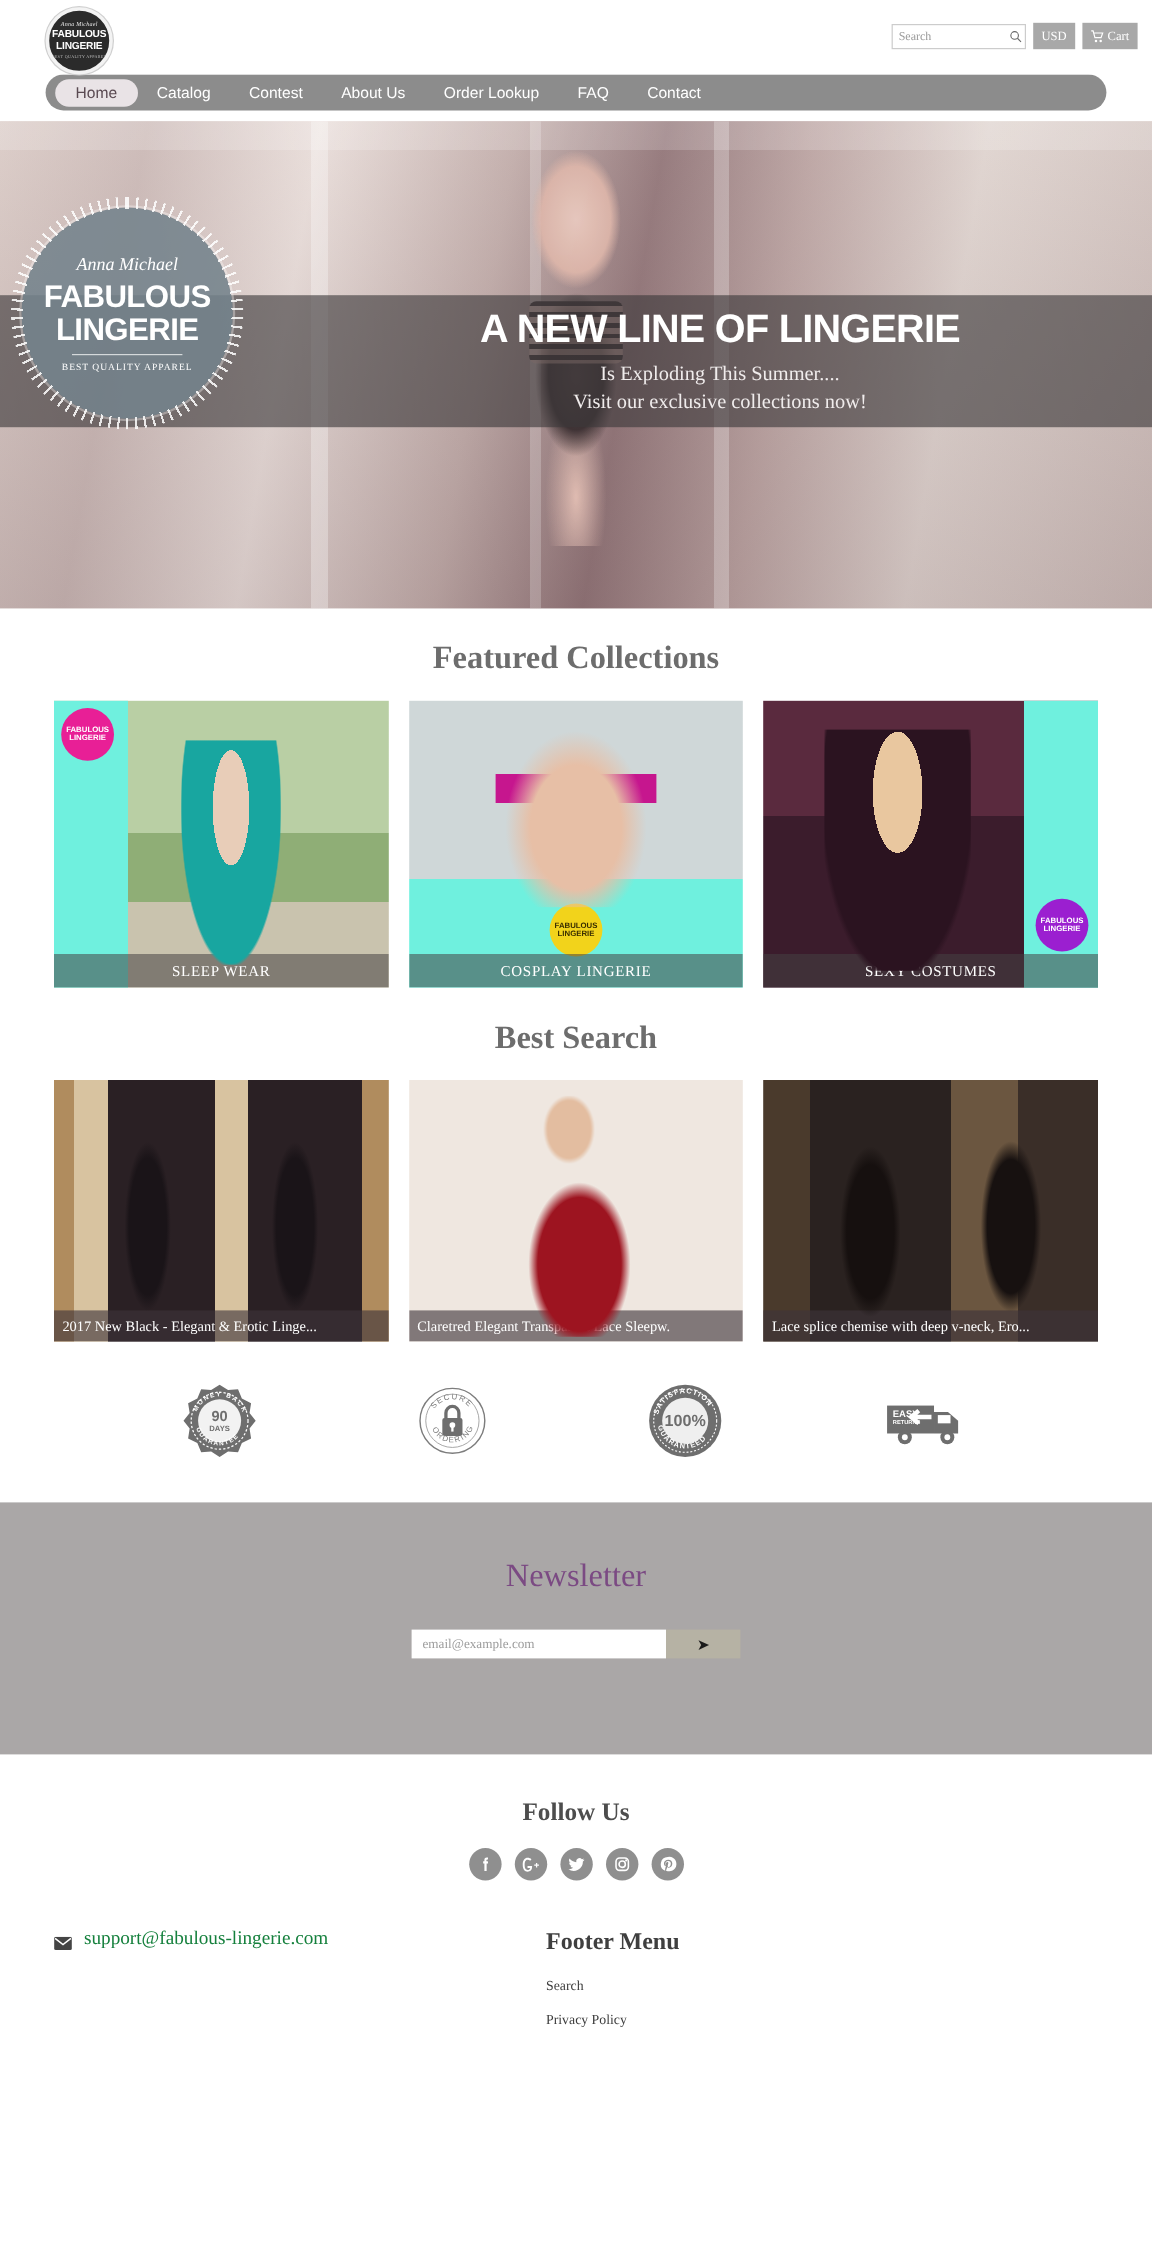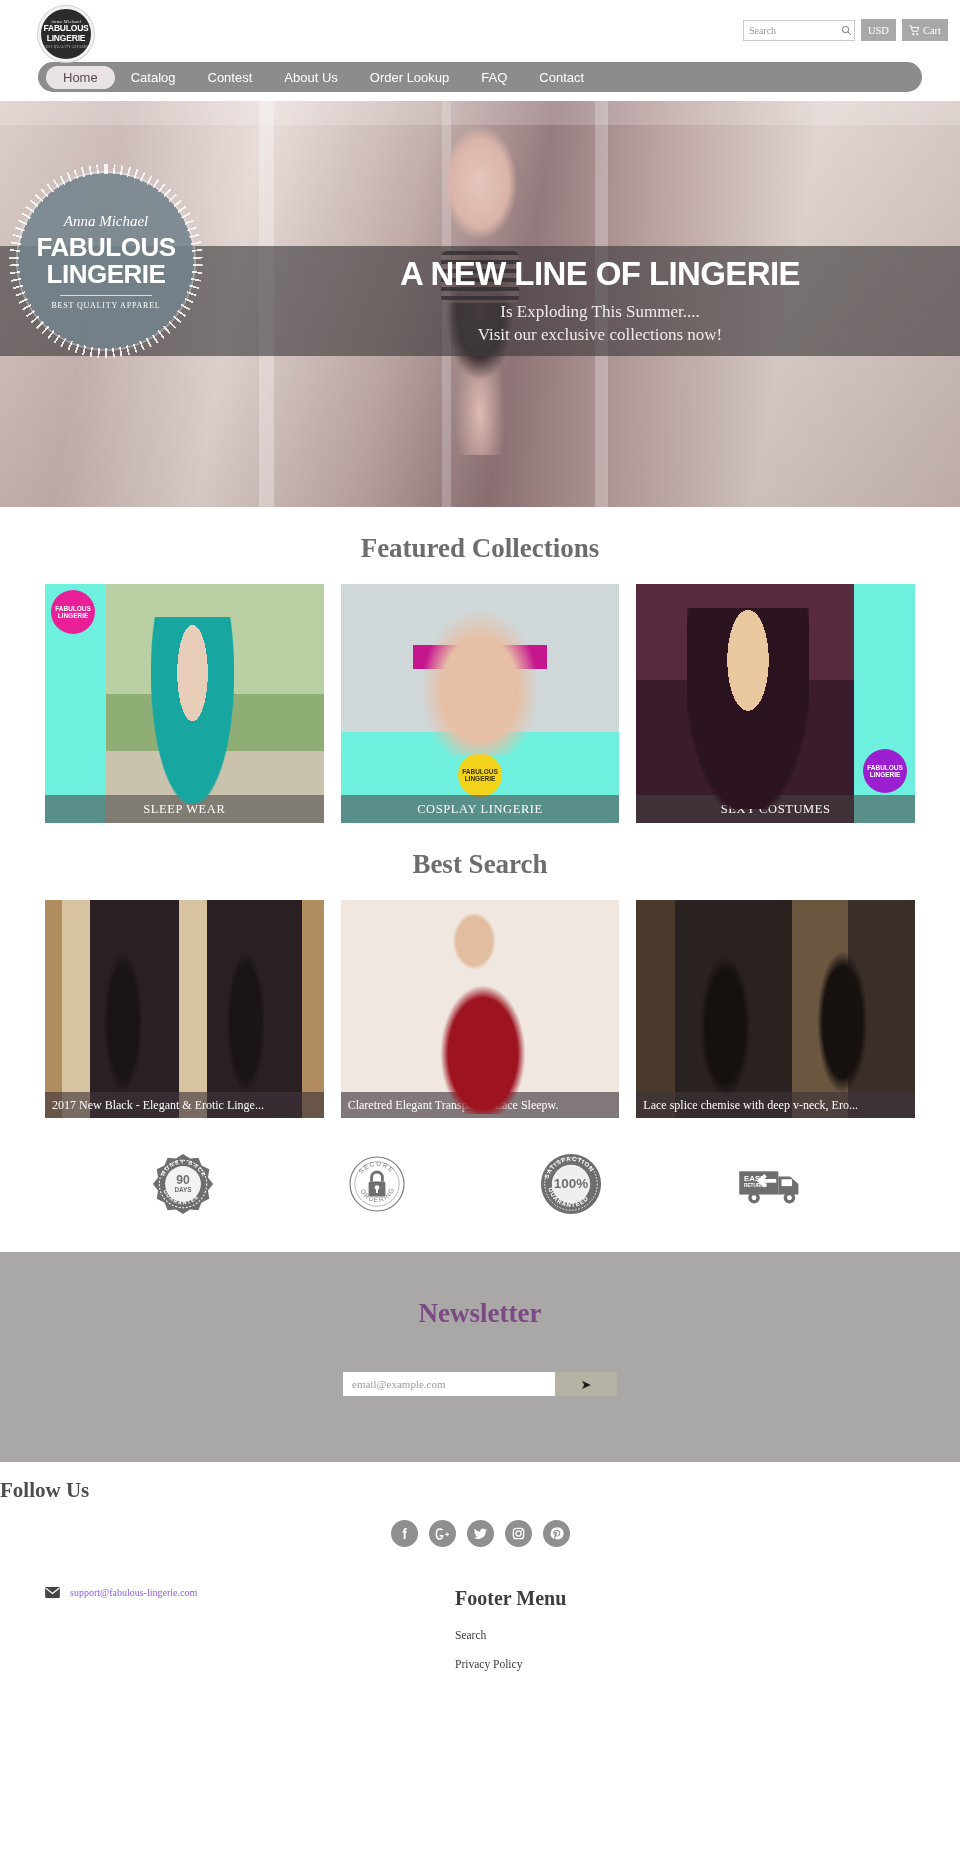--- a/index.html
+++ b/index.html
@@ -240,46 +240,46 @@
   .trust { display:flex; justify-content:space-around; align-items:center;
            padding: 34px 85px 36px; }
   .trust svg { display:block; }
 
   
   .newsletter {
     background:#aaa7a7; height: 210px;
     display:flex; flex-direction:column; align-items:center;
     padding-top: 46px;
   }
-  .nl-title { font-size: 27px; font-weight: bold; color:#7b4a83; margin-bottom: 43px; }
+  .nl-title { font-size: 27px; font-weight: normal; color:#7b4a83; margin-bottom: 29px; }
   .nl-form { display:flex;align-items:flex-end; }
   .nl-form input {
     width: 212px; height: 24px; border: none; outline:none;
     padding: 0 9px; font-family:"Liberation Serif",serif; font-size: 11px; color:#555;
   }
   .nl-form input::placeholder { color:#9c9c9c; }
   .nl-form button {
     width: 62px; height: 24px; border:none; background:#b6b2a4;
     cursor:pointer; color:#1a1a1a; font-size: 13px;
   }
 
   
-  .follow { text-align:left; padding: 16px 0 0; }
+  .follow { text-align:center; padding: 36px 0 0; }
   .follow-title { font-size: 21px; font-weight:bold; color:#4d4d4d; margin-bottom: 17px; }
   .social { display:flex; justify-content:center; gap: 11px; }
   .soc {
     width: 27px; height: 27px; border-radius:50%; background:#8f8f8f;
     display:flex; align-items:center; justify-content:center; cursor:pointer;
   }
   .soc svg { fill:#fff; }
   .fcols { display:flex; padding: 40px 45px 0; }
   .fcol-a { width: 410px; }
   .fcol-b { flex: 1; }
   .fcol-title { font-size: 20px; font-weight:bold; color:#3f3f3f; margin-bottom: 19px; }
-  .fmail { display:flex; align-items:flex-end; gap: 10px; font-size: 10px; color:#8b5cf6; }
+  .fmail { display:flex; align-items:flex-end; gap: 10px; font-size: 16px; color:#15803d; }
   .flink { font-size: 11.5px; color:#3d3d3d; margin-bottom: 17px; cursor:pointer; }
 </style>
 </head>
 <body>
 
 <div class="header">
   <div class="logo-badge">
     <div class="logo-script">Anna Michael</div>
     <div class="logo-main">
       <div>FABULOUS</div>

